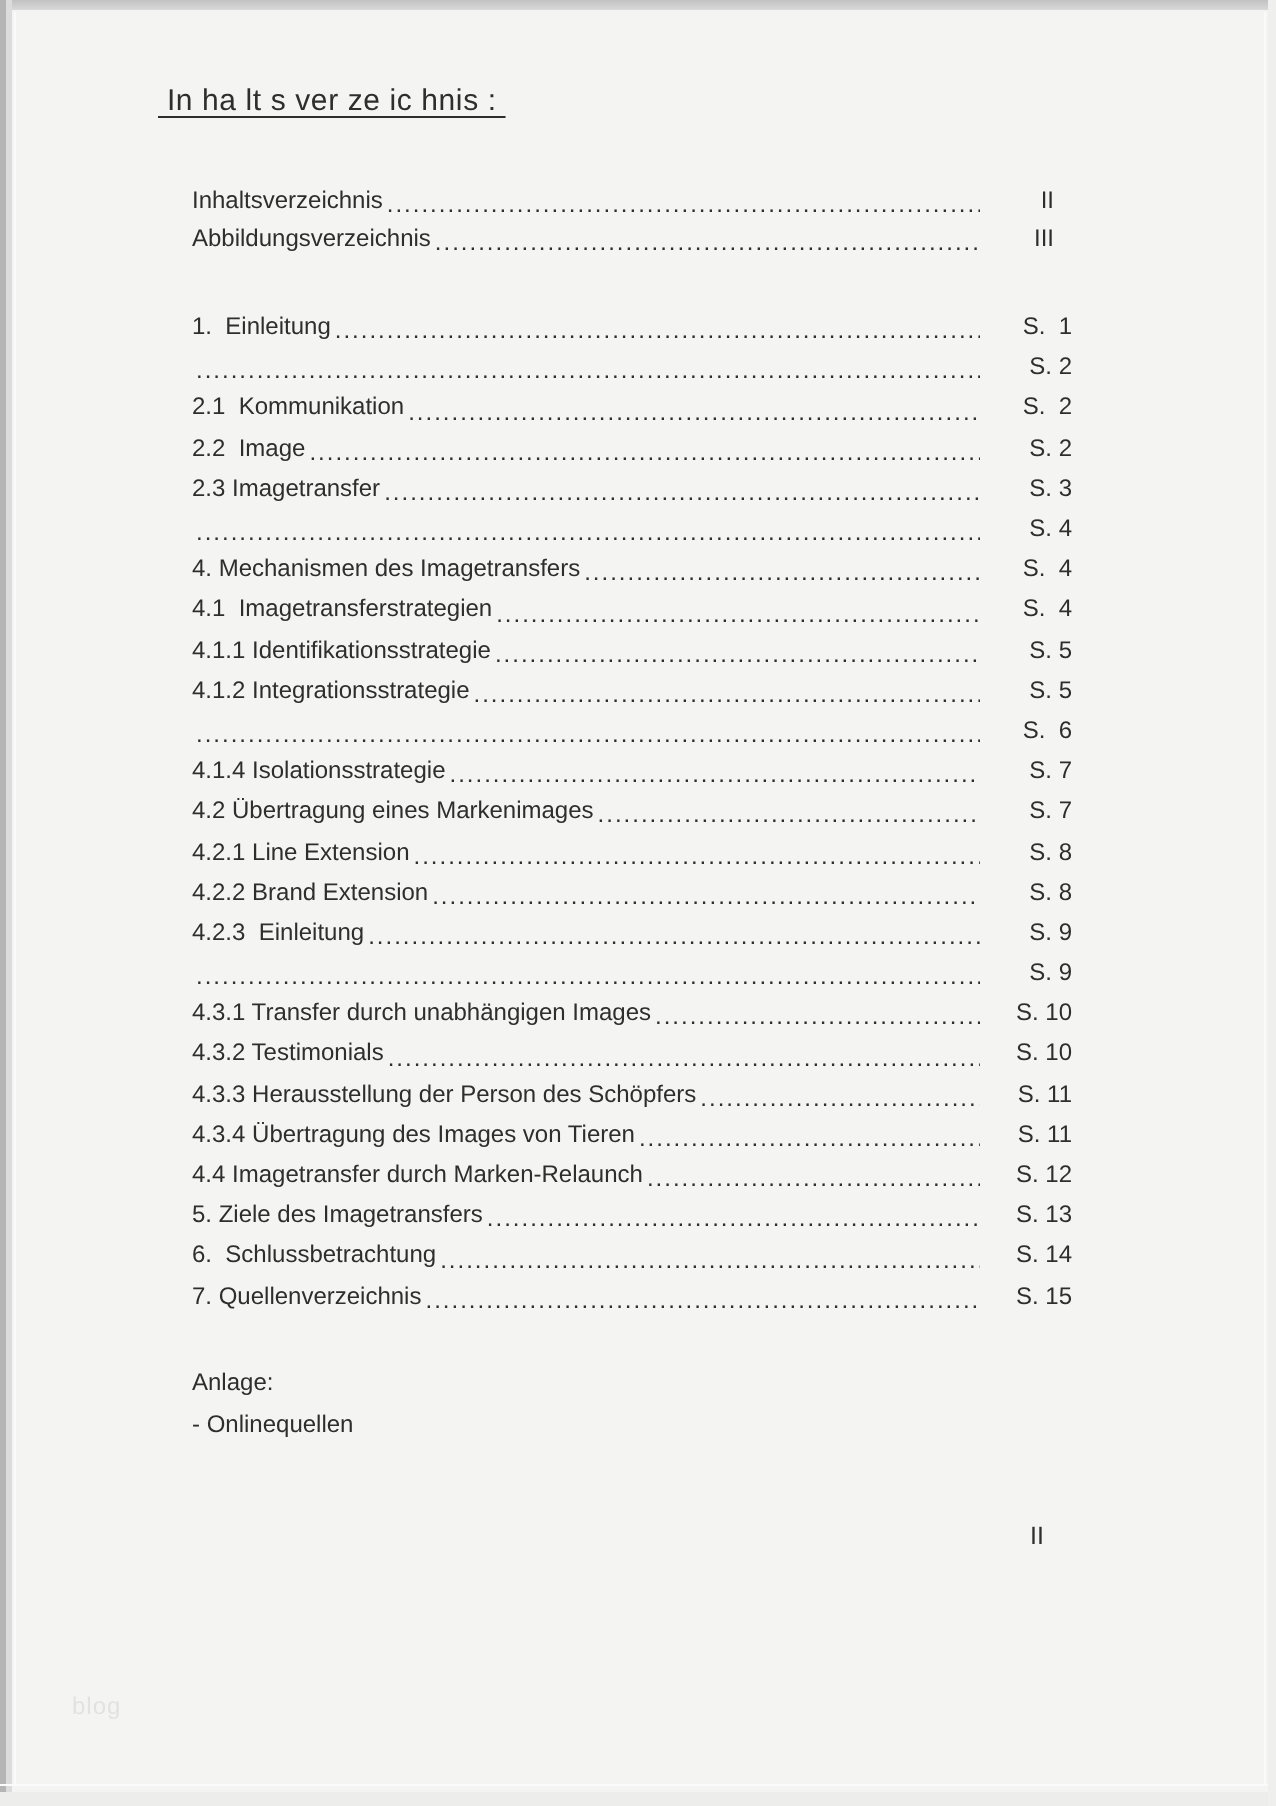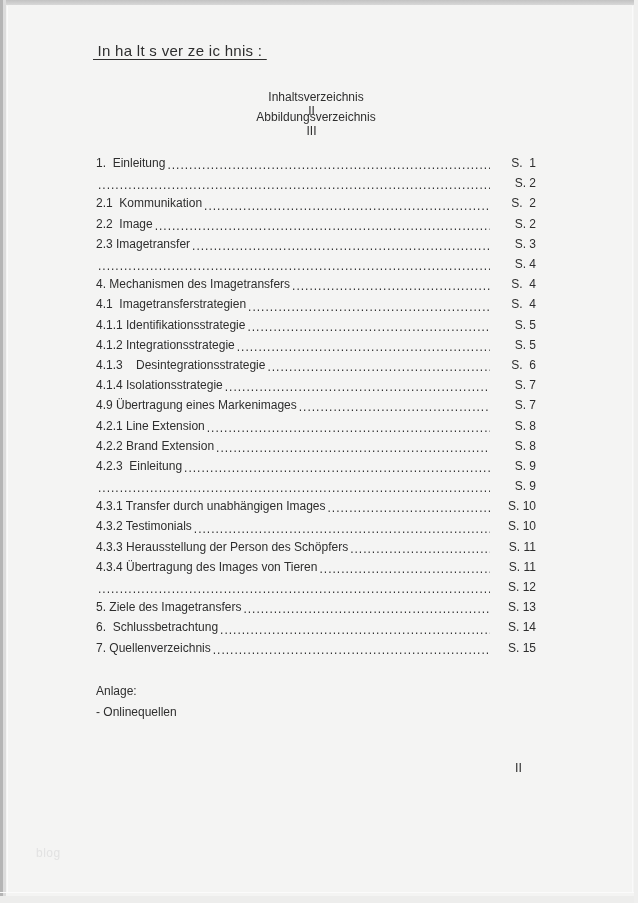--- a/index.html
+++ b/index.html
@@ -17,28 +17,28 @@
   .edge-top{position:absolute;left:0;top:0;width:638px;height:5px;background:linear-gradient(#c2c2c2,#d8d8d8);}
   .edge-left{position:absolute;left:0;top:0;width:3px;height:903px;background:#b5b5b5;}
   .edge-left2{position:absolute;left:3px;top:0;width:3px;height:903px;background:#dcdcdc;}
   .edge-left-line{position:absolute;left:7px;top:6px;width:1px;height:886px;background:#fbfbfb;}
   .edge-bottom-line{position:absolute;left:0;top:892px;width:638px;height:1px;background:#fbfbfb;}
   .edge-bottom{position:absolute;left:0;top:896px;width:638px;height:7px;background:#ededec;}
   .edge-right-line{position:absolute;left:632px;top:6px;width:1px;height:886px;background:#fafafa;}
   .edge-right{position:absolute;left:634px;top:0;width:4px;height:903px;background:#efefee;}
 
   .title{
-    position:absolute;left:93px;top:42px;
+    position:absolute;left:79px;top:42px;
     font-size:15px;letter-spacing:.3px;
     text-decoration:underline;text-underline-offset:3px;
     white-space:pre;
   }
   .col{position:absolute;left:96px;width:440px;}
   .front{top:90px;}
-  .front .row{height:19.5px;flex-direction:column;}
+  .front .row{height:19.5px;}
   .mainlist{top:153px;}
   .mainlist .row{height:20.2px;}
   .row{display:flex;align-items:center;font-size:12px;}
   .label{white-space:pre;flex:0 0 auto;}
   .dots{
     flex:1 1 auto;overflow:hidden;white-space:nowrap;
     letter-spacing:1px;margin:0 2px;
     align-self:flex-end;line-height:15px;
   }
   .page{flex:0 0 44px;text-align:right;white-space:pre;}
@@ -125,31 +125,30 @@
         <span class="label">4.1.1 Identifikationsstrategie</span>
         <span class="dots">........................................................................................................................................................................................................</span>
         <span class="page">S. 5</span>
       </div>
     <div class="row">
         <span class="label">4.1.2 Integrationsstrategie</span>
         <span class="dots">........................................................................................................................................................................................................</span>
         <span class="page">S. 5</span>
       </div>
     <div class="row">
-        <span class="label">4.1.3    Desintegrationsstrategie</span>
         <span class="dots">........................................................................................................................................................................................................</span>
         <span class="page">S.  6</span>
       </div>
     <div class="row">
         <span class="label">4.1.4 Isolationsstrategie</span>
         <span class="dots">........................................................................................................................................................................................................</span>
         <span class="page">S. 7</span>
       </div>
     <div class="row">
-        <span class="label">4.9 Übertragung eines Markenimages</span>
+        <span class="label">4.2 Übertragung eines Markenimages</span>
         <span class="dots">........................................................................................................................................................................................................</span>
         <span class="page">S. 7</span>
       </div>
     <div class="row">
         <span class="label">4.2.1 Line Extension</span>
         <span class="dots">........................................................................................................................................................................................................</span>
         <span class="page">S. 8</span>
       </div>
     <div class="row">
         <span class="label">4.2.2 Brand Extension</span>
@@ -179,20 +178,21 @@
         <span class="label">4.3.3 Herausstellung der Person des Schöpfers</span>
         <span class="dots">........................................................................................................................................................................................................</span>
         <span class="page">S. 11</span>
       </div>
     <div class="row">
         <span class="label">4.3.4 Übertragung des Images von Tieren</span>
         <span class="dots">........................................................................................................................................................................................................</span>
         <span class="page">S. 11</span>
       </div>
     <div class="row">
+        <span class="label">4.4 Imagetransfer durch Marken-Relaunch</span>
         <span class="dots">........................................................................................................................................................................................................</span>
         <span class="page">S. 12</span>
       </div>
     <div class="row">
         <span class="label">5. Ziele des Imagetransfers</span>
         <span class="dots">........................................................................................................................................................................................................</span>
         <span class="page">S. 13</span>
       </div>
     <div class="row">
         <span class="label">6.  Schlussbetrachtung</span>

